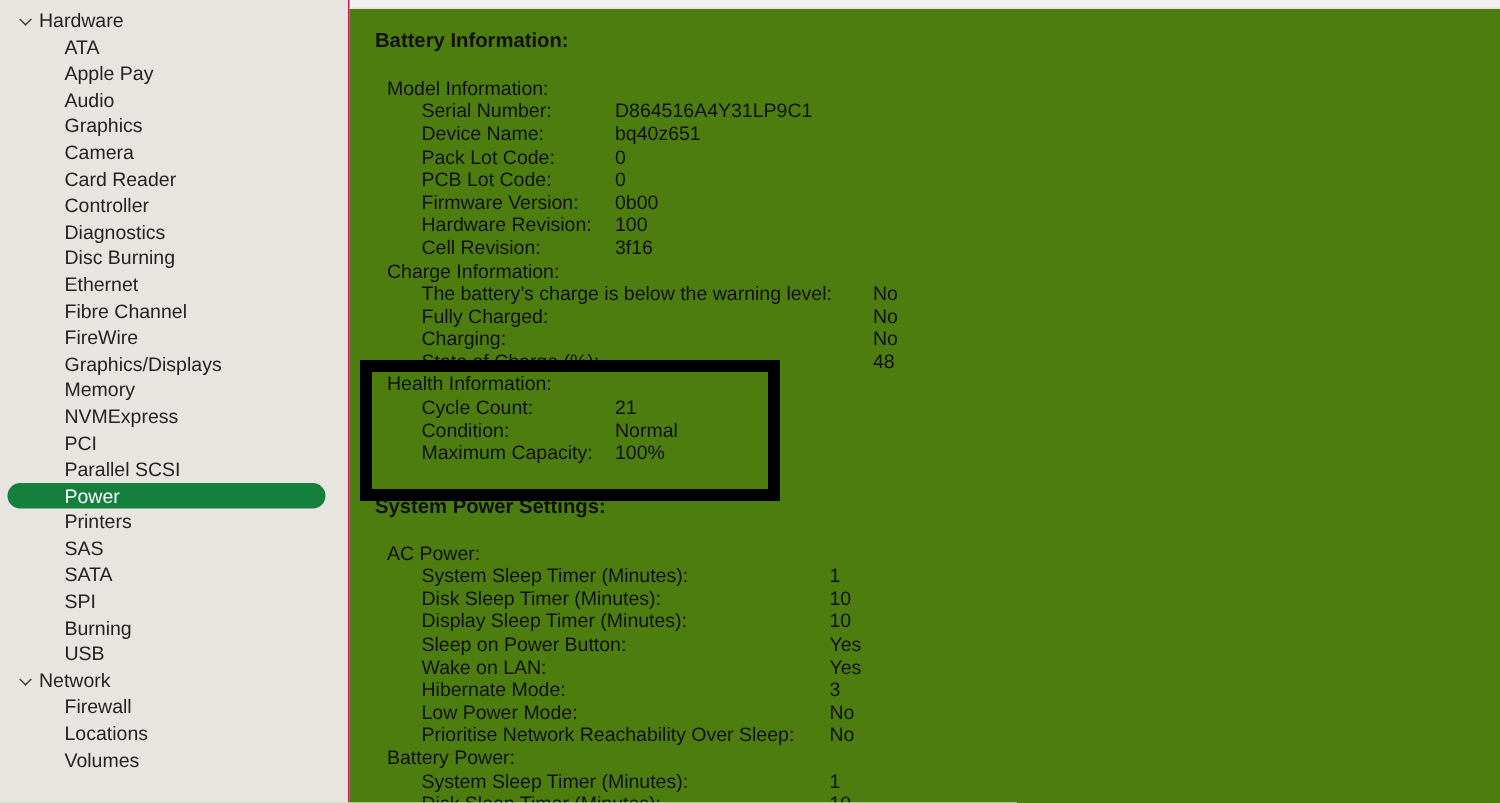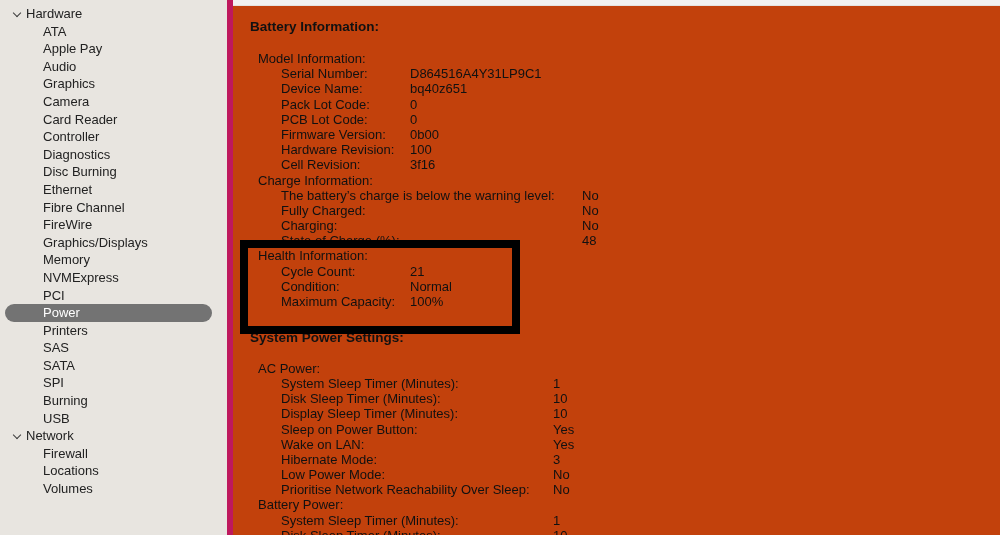--- a/index.html
+++ b/index.html
@@ -2,35 +2,35 @@
 <html><head>
 <meta charset="utf-8">
 <style>
   * { margin:0; padding:0; box-sizing:border-box; }
   html,body { width:1000px; height:535px; overflow:hidden; background:#fff;
               font-family:"Liberation Sans", sans-serif; }
   .app { display:flex; width:1000px; height:535px; }
 
   
   .sidebar { width:233px; height:535px; background:#e8e5e0;
-             border-right:6px solid #be185d; flex:0 0 auto; }
+             border-right:1px solid #be185d; flex:0 0 auto; }
   .sidebar ul { list-style:none; padding-top:5px; }
   .side-item { position:relative; height:17.6px; line-height:17.6px;
                margin:0 15px 0 5px; font-size:13px; color:#222;
                white-space:nowrap; cursor:default; }
   .side-item .lbl { display:inline-block; }
   .side-item.lvl0 .lbl { padding-left:21px; }
   .side-item.lvl1 .lbl { padding-left:38px; }
   .side-item.selected { border-radius:9px; color:#fff; }
   .chev { position:absolute; left:9px; top:5px; width:6px; height:6px;
           border-right:1.5px solid #3c3c3c; border-bottom:1.5px solid #3c3c3c;
           transform:rotate(45deg); }
 
   
-  .content { position:relative; flex:1 1 auto; height:535px; background:#c2410c;
+  .content { position:relative; flex:1 1 auto; height:535px; background:#4d7c0f;
              overflow:hidden; font-size:13px; color:#111; }
   .topband { height:6px; background:#f2f1f0; border-bottom:1px solid #e4e3e1; }
   .inner { padding-left:17px; }
   h1.sec-title { font-size:13.5px; font-weight:bold; line-height:15px; height:15px; }
   #battery-title { margin-top:13px; }
   #power-title  { margin-top:20.6px; }
   #battery-groups { margin-top:17px; }
   #power-groups  { margin-top:16px; }
   .group-label { height:15.2px; line-height:15.2px; padding-left:8px; white-space:nowrap; }
   .row { position:relative; height:15.2px; line-height:15.2px; white-space:nowrap; }
@@ -62,21 +62,22 @@
         <li class="side-item lvl1"><span class="lbl">Controller</span></li>
         <li class="side-item lvl1"><span class="lbl">Diagnostics</span></li>
         <li class="side-item lvl1"><span class="lbl">Disc Burning</span></li>
         <li class="side-item lvl1"><span class="lbl">Ethernet</span></li>
         <li class="side-item lvl1"><span class="lbl">Fibre Channel</span></li>
         <li class="side-item lvl1"><span class="lbl">FireWire</span></li>
         <li class="side-item lvl1"><span class="lbl">Graphics/Displays</span></li>
         <li class="side-item lvl1"><span class="lbl">Memory</span></li>
         <li class="side-item lvl1"><span class="lbl">NVMExpress</span></li>
         <li class="side-item lvl1"><span class="lbl">PCI</span></li>
-        <li class="side-item lvl1 selected" style="background: #737373;"><span class="lbl">Power</span></li>
+        <li class="side-item lvl1"><span class="lbl">Parallel SCSI</span></li>
+        <li class="side-item lvl1 selected" style="background: #15803d;"><span class="lbl">Power</span></li>
         <li class="side-item lvl1"><span class="lbl">Printers</span></li>
         <li class="side-item lvl1"><span class="lbl">SAS</span></li>
         <li class="side-item lvl1"><span class="lbl">SATA</span></li>
         <li class="side-item lvl1"><span class="lbl">SPI</span></li>
         <li class="side-item lvl1"><span class="lbl">Burning</span></li>
         <li class="side-item lvl1"><span class="lbl">USB</span></li>
         <li class="side-item lvl0"><span class="chev"></span><span class="lbl">Network</span></li>
         <li class="side-item lvl1"><span class="lbl">Firewall</span></li>
         <li class="side-item lvl1"><span class="lbl">Locations</span></li>
         <li class="side-item lvl1"><span class="lbl">Volumes</span></li>

